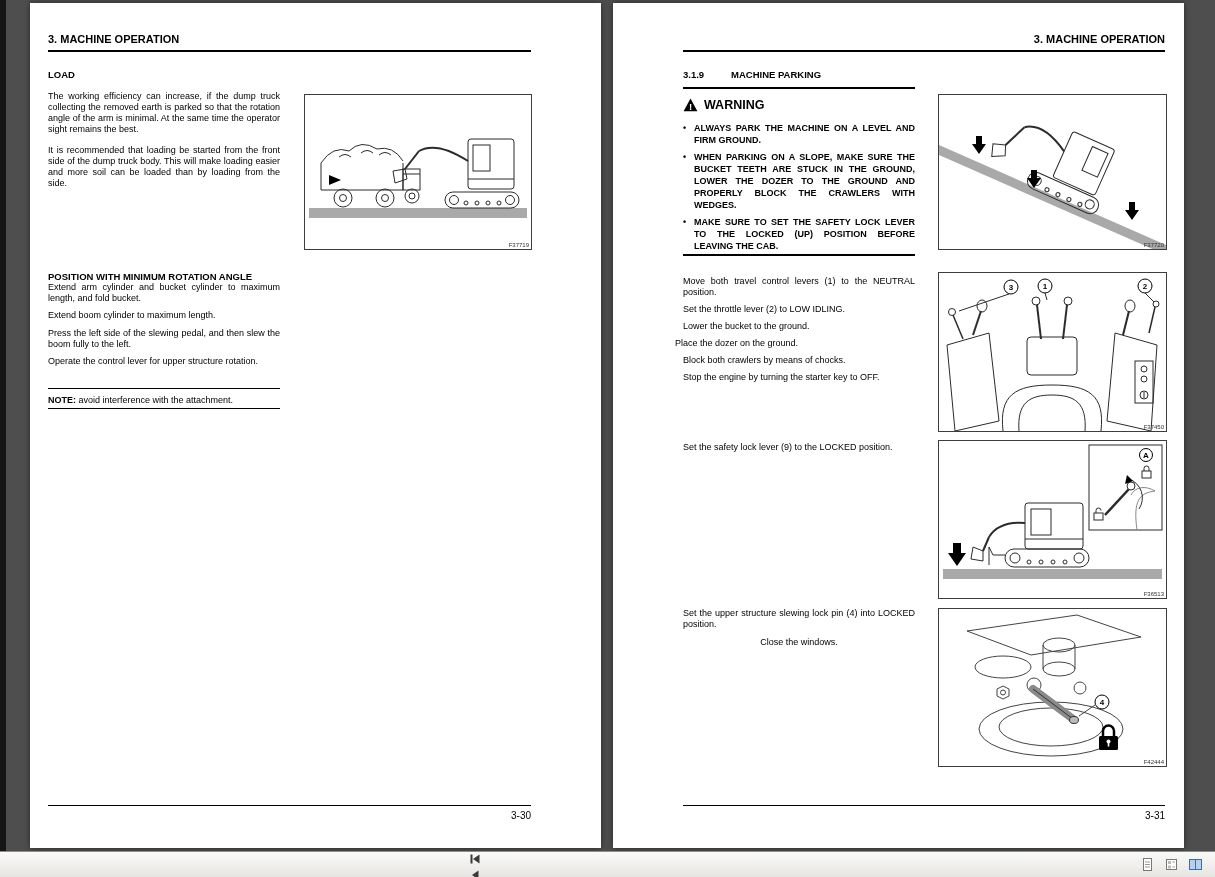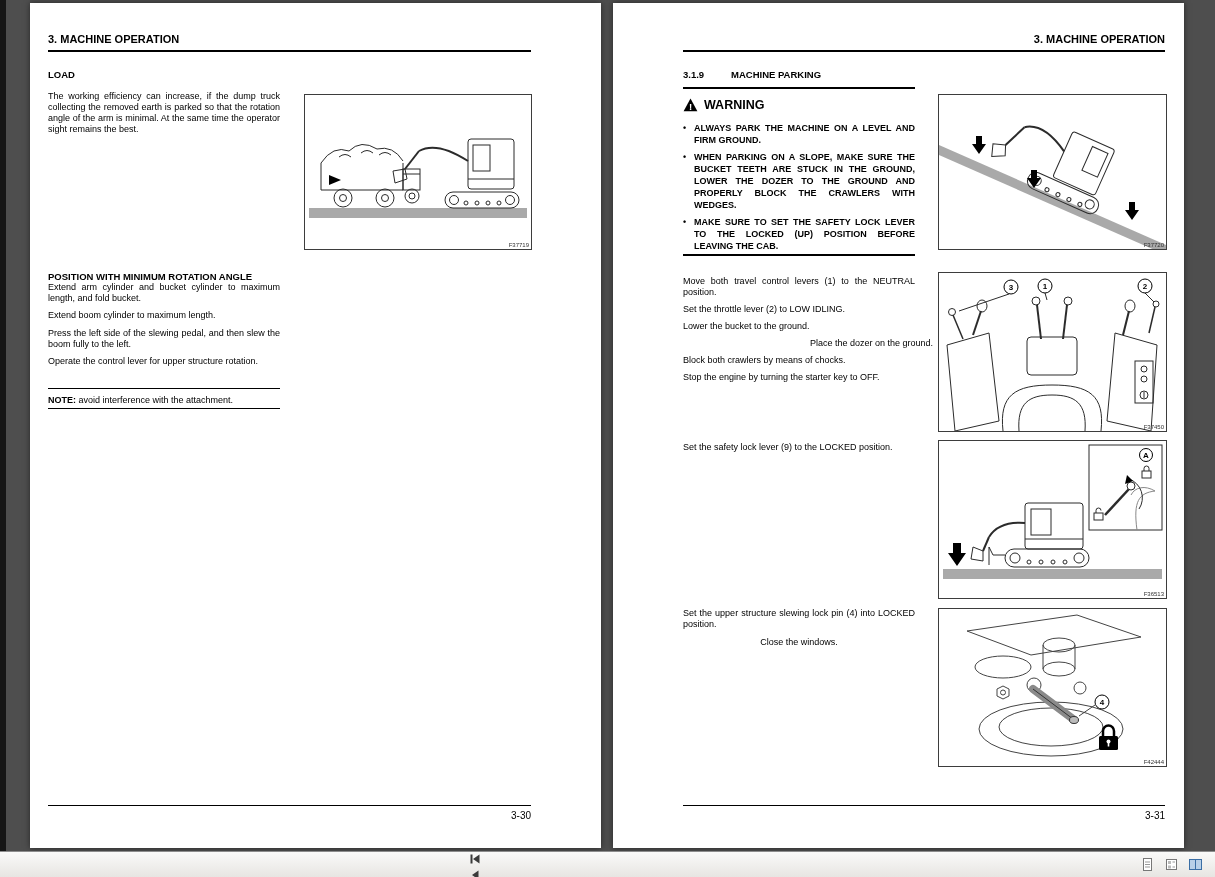--- a/index.html
+++ b/index.html
@@ -48,20 +48,21 @@
 <body>
 
 <div id="left-edge"></div>
 
 <div class="page" id="page-left">
   <div class="phdr" style="left:18px;top:30px;">3. MACHINE OPERATION</div>
   <div class="rule" style="left:18px;top:47px;width:483px;"></div>
 
   <div class="h2" style="left:18px;top:66px;">LOAD</div>
   <p class="txt" style="left:18px;top:88px;">The working efficiency can increase, if the dump truck collecting the removed earth is parked so that the rotation angle of the arm is minimal. At the same time the operator sight remains the best.</p>
+  <p class="txt" style="left:18px;top:142px;">It is recommended that loading be started from the front side of the dump truck body. This will make loading easier and more soil can be loaded than by loading from the side.</p>
 
   <figure class="fig" style="left:274px;top:91px;width:226px;height:154px;">
     <svg viewBox="0 0 226 154" preserveAspectRatio="none">
       <g stroke="#2b2b2b" fill="none" stroke-width="1">
         <rect x="4" y="113" width="218" height="10" fill="#a9a9a9" stroke="none"></rect>
         <path d="M16 68 L16 95 L98 95 L98 68"></path>
         <path d="M16 68 Q28 50 44 56 Q56 44 72 54 Q88 50 98 66"></path>
         <path d="M34 62 q6 -5 12 0 M56 58 q6 -5 12 0 M74 60 q6 -5 12 0"></path>
         <rect x="98" y="74" width="17" height="21"></rect>
         <line x1="98" y1="79" x2="115" y2="79"></line>
@@ -157,21 +158,21 @@
         <path d="M-3,-11 L3,-11 L3,-3 L7,-3 L0,7 L-7,-3 L-3,-3 Z" transform="translate(95,86)" fill="#000" stroke="none"></path>
         <path d="M-3,-11 L3,-11 L3,-3 L7,-3 L0,7 L-7,-3 L-3,-3 Z" transform="translate(193,118)" fill="#000" stroke="none"></path>
       </g>
     </svg>
     <span class="figcode">F37720</span>
   </figure>
 
   <p class="txt" style="left:70px;top:273px;">Move both travel control levers (1) to the NEUTRAL position.</p>
   <p class="txt nj" style="left:70px;top:301px;">Set the throttle lever (2) to LOW IDLING.</p>
   <p class="txt nj" style="left:70px;top:318px;">Lower the bucket to the ground.</p>
-  <p class="txt nj" style="left:88px;top:335px;text-align:right;">Place the dozer on the ground.</p>
+  <p class="txt nj" style="left:62px;top:335px;">Place the dozer on the ground.</p>
   <p class="txt nj" style="left:70px;top:352px;">Block both crawlers by means of chocks.</p>
   <p class="txt nj" style="left:70px;top:369px;">Stop the engine by turning the starter key to OFF.</p>
 
   <figure class="fig" style="left:325px;top:269px;width:227px;height:158px;">
     <svg viewBox="0 0 227 158" preserveAspectRatio="none">
       <g stroke="#2b2b2b" fill="none" stroke-width="1">
         <path d="M64 158 C60 122 76 112 113 112 C150 112 166 122 162 158"></path>
         <path d="M80 158 C78 130 90 122 113 122 C136 122 148 130 146 158"></path>
         <path d="M8 72 L50 60 L60 148 L16 158 Z"></path>
         <line x1="34" y1="62" x2="42" y2="38" stroke-width="2"></line>

